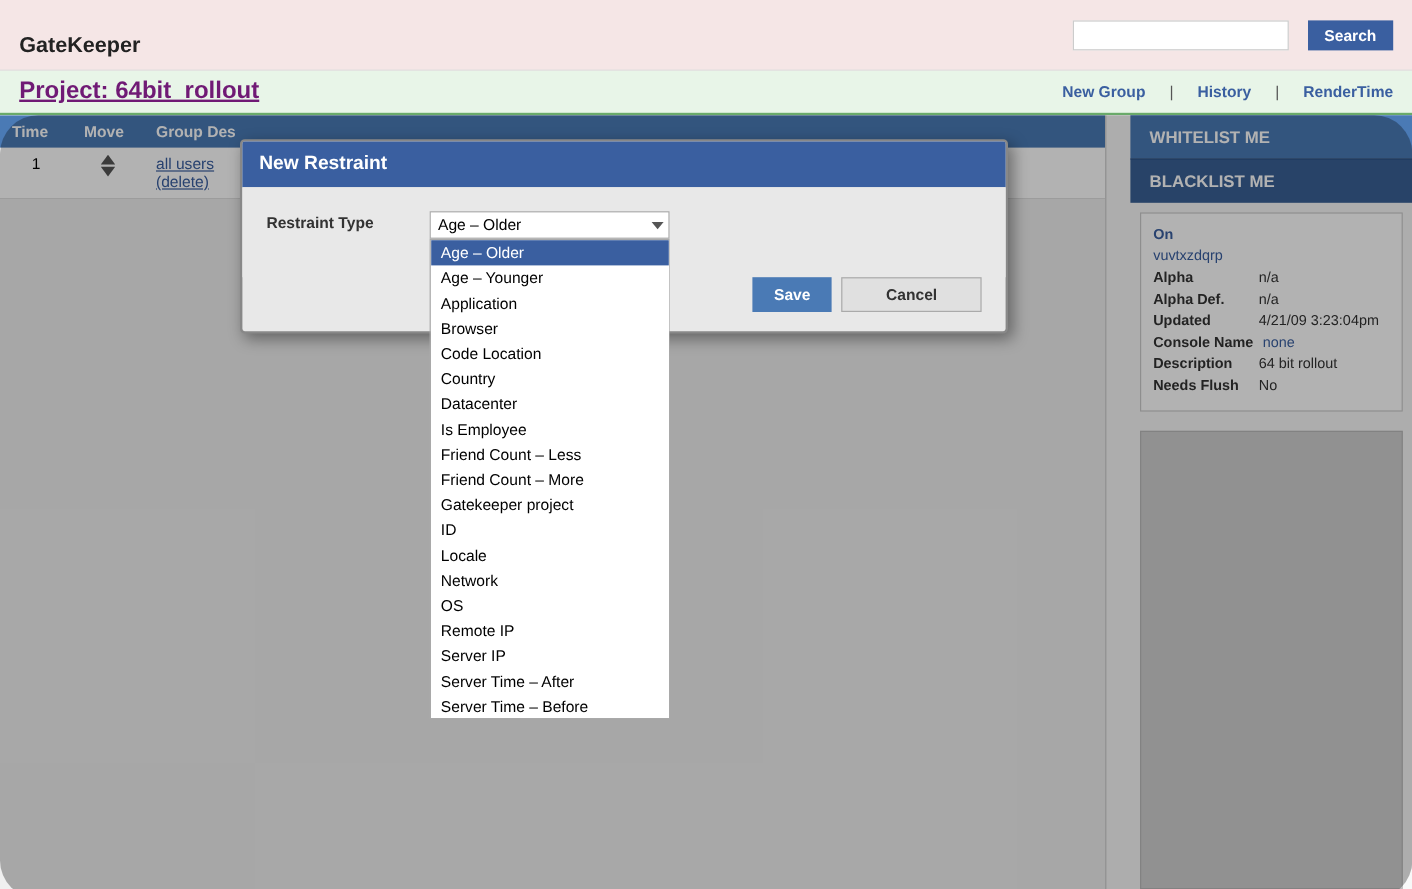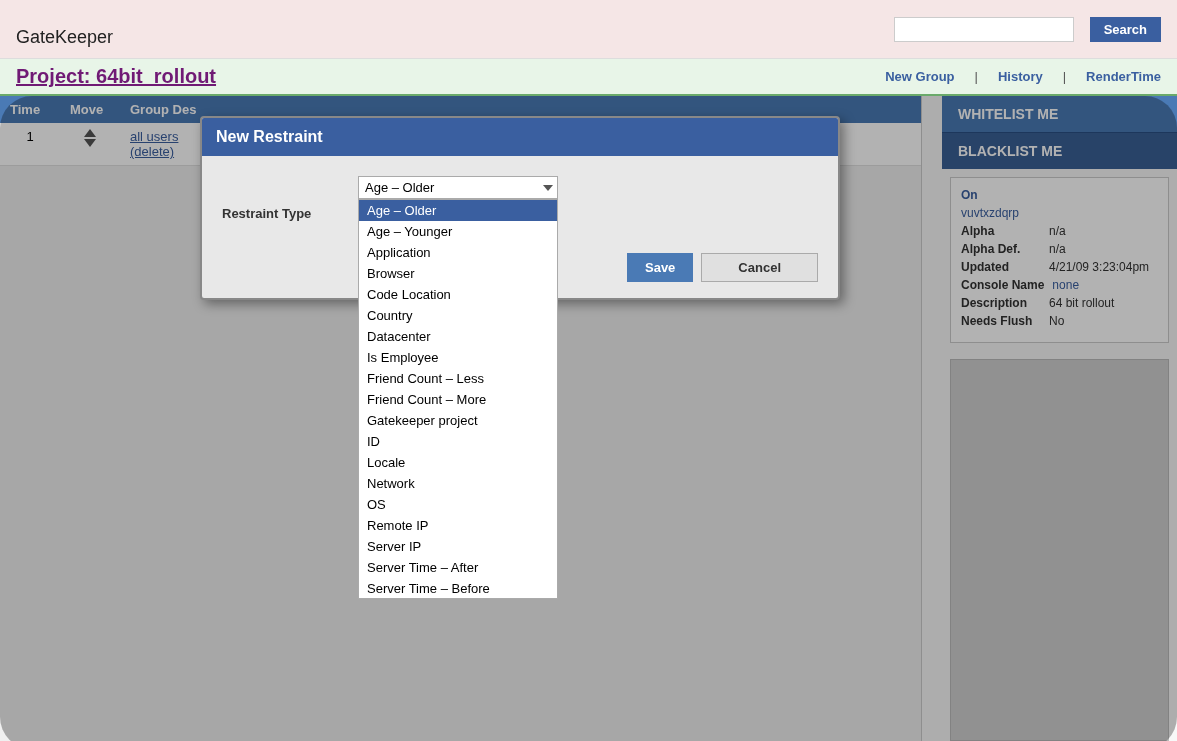--- a/index.html
+++ b/index.html
@@ -9,21 +9,21 @@
     .app-header {
       background: #f5e6e6;
       padding: 10px 16px;
       display: flex;
       align-items: center;
       justify-content: space-between;
       border-bottom: 1px solid #ddd;
     }
     .app-title {
       font-size: 18px;
-      font-weight: normal;
+      font-weight: bold;
       color: #222;
       margin-top: 17px;
     }
     .search-area {
       display: flex;
       align-items: center;
       gap: 16px;
     }
     .search-input {
       border: 1px solid #ccc;
@@ -225,21 +225,20 @@
       display: flex;
       align-items: flex-start;
       gap: 16px;
       margin-bottom: 16px;
     }
     .modal-label {
       font-weight: bold;
       color: #333;
       min-width: 120px;
       padding-top: 2px;
-      margin-top: 28px;
     }
 
     
     .dropdown-container {
       position: relative;
       width: 236px;
     }
     .dropdown-select-display {
       border: 1px solid #aaa;
       background: white;

